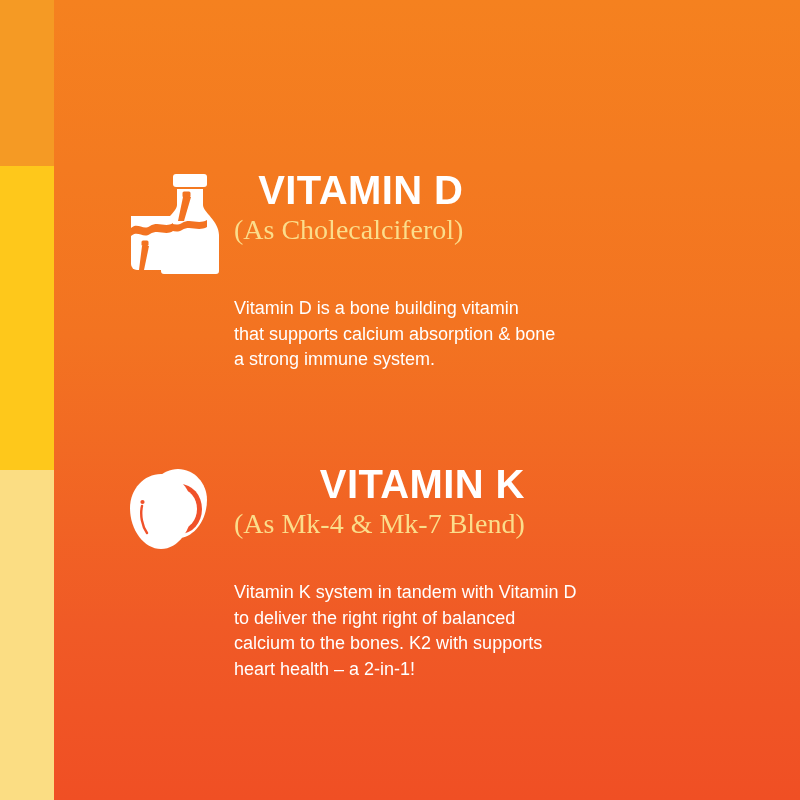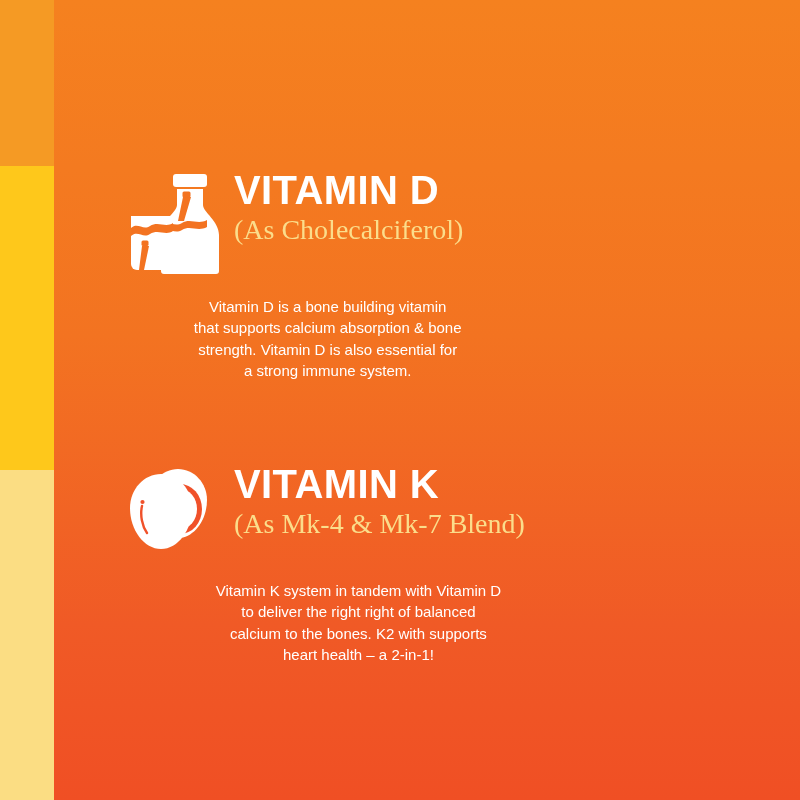--- a/index.html
+++ b/index.html
@@ -58,41 +58,41 @@
 
   .vit-title {
     font-family: "Liberation Sans", sans-serif;
     font-weight: bold;
     font-size: 40px;
     letter-spacing: 0.4px;
     color: #ffffff;
     line-height: 1.02;
     margin: 0 0 4px 0;
     white-space: nowrap;
+    text-align: right;
   }
 
   .vit-sub {
     font-family: Liberation Serif, serif;
     font-weight: normal;
     font-size: 28px;
     color: #FBDD8B;
     line-height: 1.1;
     margin: 0;
     white-space: nowrap;
   }
 
   .vit-body {
     font-family: "Liberation Sans", sans-serif;
     font-weight: normal;
-    font-size: 15px;
+    font-size: 18px;
     color: #ffffff;
     line-height: 1.42;
-    margin: 22px 0 0 64px;
+    margin: 22px 0 0 106px;
     max-width: 520px;
-    text-align: center;
   }
   .vit-body div { white-space: nowrap; }
 </style>
 </head>
 <body>
 
 <div class="poster">
 
   <div class="stripe stripe-top"></div>
   <div class="stripe stripe-mid"></div>
@@ -121,21 +121,20 @@
         </svg>
       </span>
       <div class="titles">
         <h2 class="vit-title">VITAMIN D</h2>
         <p class="vit-sub">(As Cholecalciferol)</p>
       </div>
     </div>
     <div class="vit-body">
       <div>Vitamin D is a bone building vitamin</div>
       <div>that supports calcium absorption &amp; bone</div>
-      <div>strength. Vitamin D is also essential for</div>
       <div>a strong immune system.</div>
     </div>
   </div>
 
   <div class="block block-k">
     <div class="head-row">
       <span class="icon-wrap">
         <svg width="92" height="92" viewBox="0 0 92 92" fill="none" xmlns="http://www.w3.org/2000/svg">
 
           <path d="M50 3 c16 0 29 14 29 31 c0 20 -13 38 -29 38 c-16 0 -29 -18 -29 -38 c0 -17 13 -31 29 -31 z" fill="#ffffff"></path>

